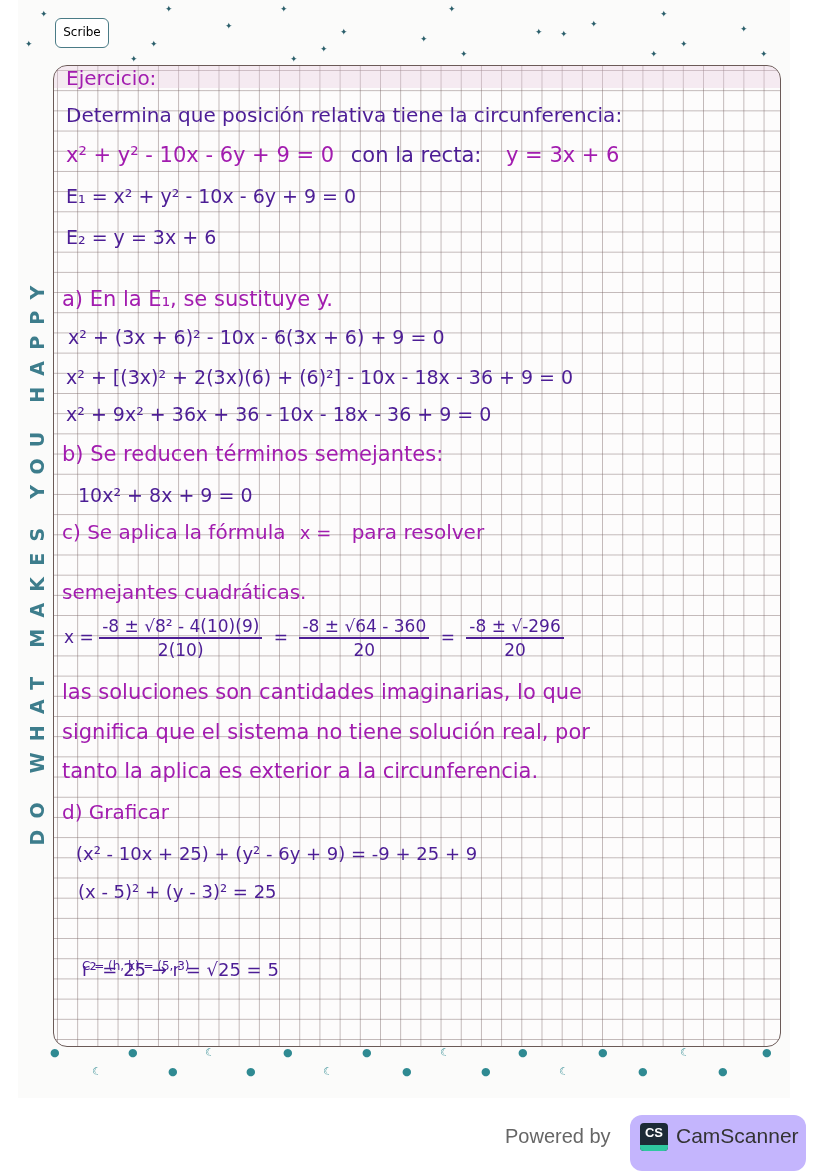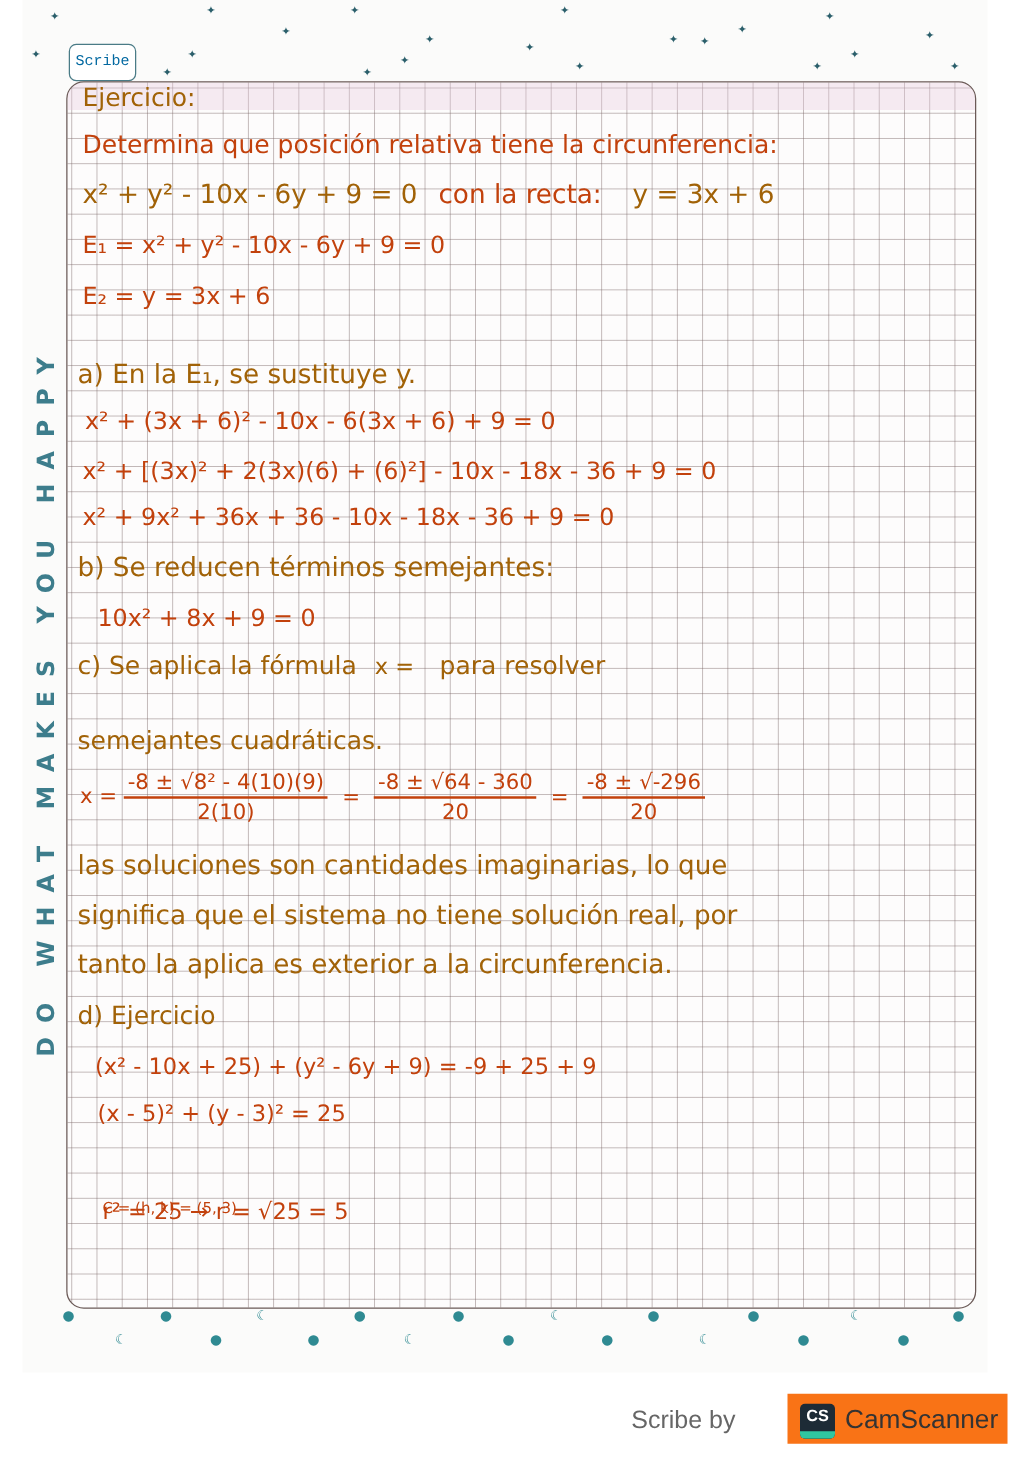--- a/index.html
+++ b/index.html
@@ -6,23 +6,23 @@
   body {
     width:828px; height:1171px; background:#ffffff; position:relative; overflow:hidden;
     font-family:"DejaVu Sans", sans-serif;
   }
   .scan {
     position:absolute; left:18px; top:0; width:772px; height:1098px;
     background:#fbfbfa;
   }
   .star { position:absolute; color:#2b5f6b; font-size:9px; line-height:1; }
   .scribe {
-    position:absolute; left:55px; top:35px; width:52px; height:28px;
+    position:absolute; left:55px; top:18px; width:52px; height:28px;
     border:1.5px solid #4a7b86; border-radius:6px; background:#fff;
-    color:#0369a1; font-size:12px; text-align:center; line-height:26px;font-family:Liberation Mono, monospace;
+    color:#000000; font-size:12px; text-align:center; line-height:26px;
   }
   .side-text {
     position:absolute; left:22px; top:232px; width:30px; height:655px;
     display:flex; align-items:center; justify-content:center;
   }
   .side-text span {
     transform:rotate(-90deg); white-space:nowrap; display:block;
     color:#3d7d8c; font-size:19px; letter-spacing:11.2px; font-weight:bold;
     font-family:"DejaVu Sans", sans-serif;
   }
@@ -37,34 +37,34 @@
     background-position:3px 4px;
     overflow:hidden;
   }
   .sheet-top-tint {
     position:absolute; left:0; top:0; right:0; height:22px; background:rgba(230,200,220,0.35);
   }
   .line {
     position:absolute; font-family:"DejaVu Sans", sans-serif; white-space:nowrap;
     color:#222; font-size:20px; line-height:24px;
   }
-  .purple { color:#a16207; }
-  .dark { color:#c2410c; }
+  .purple { color:#a21caf; }
+  .dark { color:#4c1d95; }
   .frac { display:inline-block; vertical-align:middle; text-align:center; position:relative; }
   .frac .num { display:block; border-bottom:2px solid currentColor; padding:0 3px; line-height:22px; }
   .frac .den { display:block; line-height:22px; }
   .dots-row { position:absolute; left:0; width:828px; height:14px; }
   .dot { position:absolute; color:#2f8a92; font-size:11px; line-height:1; }
   .powered {
     position:absolute; left:505px; top:1125px; font-size:20px; color:#666;
     font-family:"Liberation Sans", sans-serif;
   }
   .cs-badge {
-    position:absolute; left:630px; top:1115px; width:176px; height:40px;
-    background:#f97316; border-radius:0;
+    position:absolute; left:630px; top:1115px; width:176px; height:56px;
+    background:#c4b5fd; border-radius:12px;
   }
   .cs-logo {
     position:absolute; left:10px; top:8px; width:28px; height:28px; border-radius:4px;
     background:#1d2b36; overflow:hidden;
   }
   .cs-logo .cs-letters { position:absolute; left:0; top:2px; width:28px; text-align:center; color:#fff; font-weight:bold; font-size:13px; font-family:"Liberation Sans", sans-serif; }
   .cs-logo .cs-bar { position:absolute; left:0; bottom:0; width:28px; height:6px; background:#2fc7a0; }
   .cs-name {
     position:absolute; left:46px; top:9px; font-size:21px; color:#333;
     font-family:"Liberation Sans", sans-serif;
@@ -152,21 +152,21 @@
   <span class="frac">
     <span class="num">-8 ± √-296</span>
     <span class="den">20</span>
   </span>
 </div>
 
 <div class="line purple" style="left:62px;top:680px;font-size:21px">las soluciones son cantidades imaginarias, lo que</div>
 <div class="line purple" style="left:62px;top:720px;font-size:21px">significa que el sistema no tiene solución real, por</div>
 <div class="line purple" style="left:62px;top:759px;font-size:21px">tanto la aplica es exterior a la circunferencia.</div>
 
-<div class="line purple" style="left:62px;top:800px;font-size:20px">d) Ejercicio</div>
+<div class="line purple" style="left:62px;top:800px;font-size:20px">d) Graficar</div>
 <div class="line dark" style="left:76px;top:842px;font-size:18px">(x² - 10x + 25) + (y² - 6y + 9) = -9 + 25 + 9</div>
 <div class="line dark" style="left:78px;top:880px;font-size:18px">(x - 5)² + (y - 3)² = 25</div>
 <div class="line dark" style="left:82px;top:954px;font-size:12px">C = (h, k) = (5, 3)</div>
 <div class="line dark" style="left:82px;top:958px;font-size:18px">r² = 25 → r = √25 = 5</div>
 
 <div class="dots-row" style="top:1047px">
   <span class="dot" style="left:50px">●</span>
   <span class="dot" style="left:128px">●</span>
   <span class="dot" style="left:205px">☾</span>
   <span class="dot" style="left:283px">●</span>
@@ -182,20 +182,20 @@
   <span class="dot" style="left:168px">●</span>
   <span class="dot" style="left:246px">●</span>
   <span class="dot" style="left:323px">☾</span>
   <span class="dot" style="left:402px">●</span>
   <span class="dot" style="left:481px">●</span>
   <span class="dot" style="left:559px">☾</span>
   <span class="dot" style="left:638px">●</span>
   <span class="dot" style="left:718px">●</span>
 </div>
 
-<div class="powered">Scribe by</div>
+<div class="powered">Powered by</div>
 <div class="cs-badge">
   <div class="cs-logo">
     <span class="cs-letters">CS</span>
     <span class="cs-bar"></span>
   </div>
   <span class="cs-name">CamScanner</span>
 </div>
 
 </body></html>

